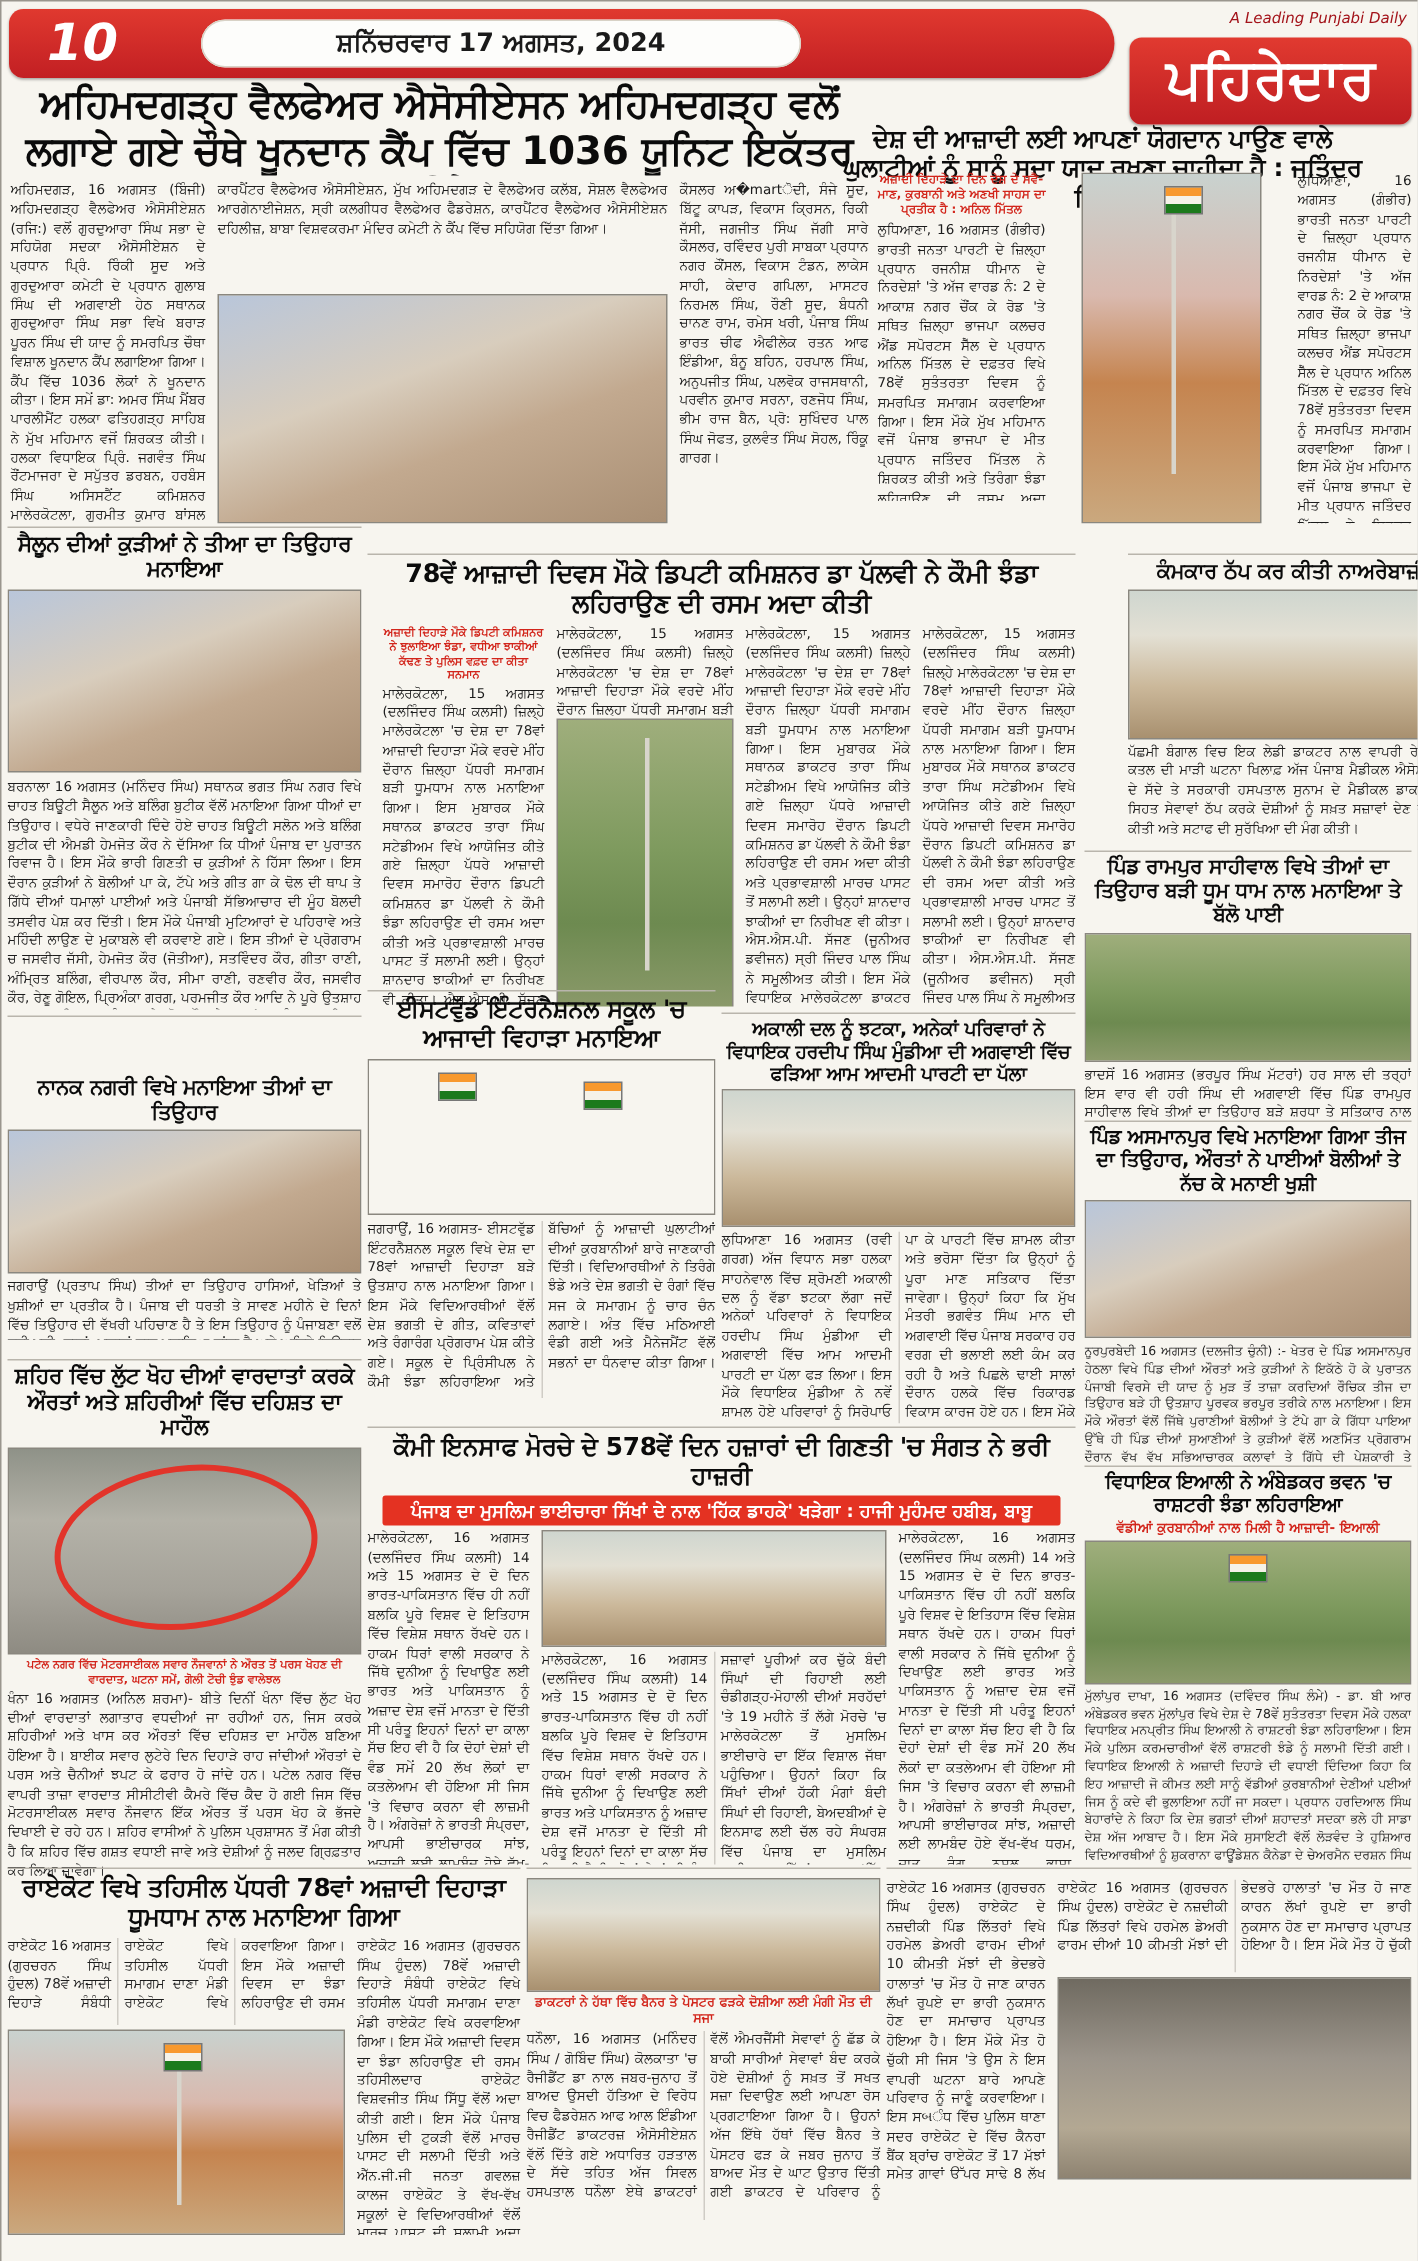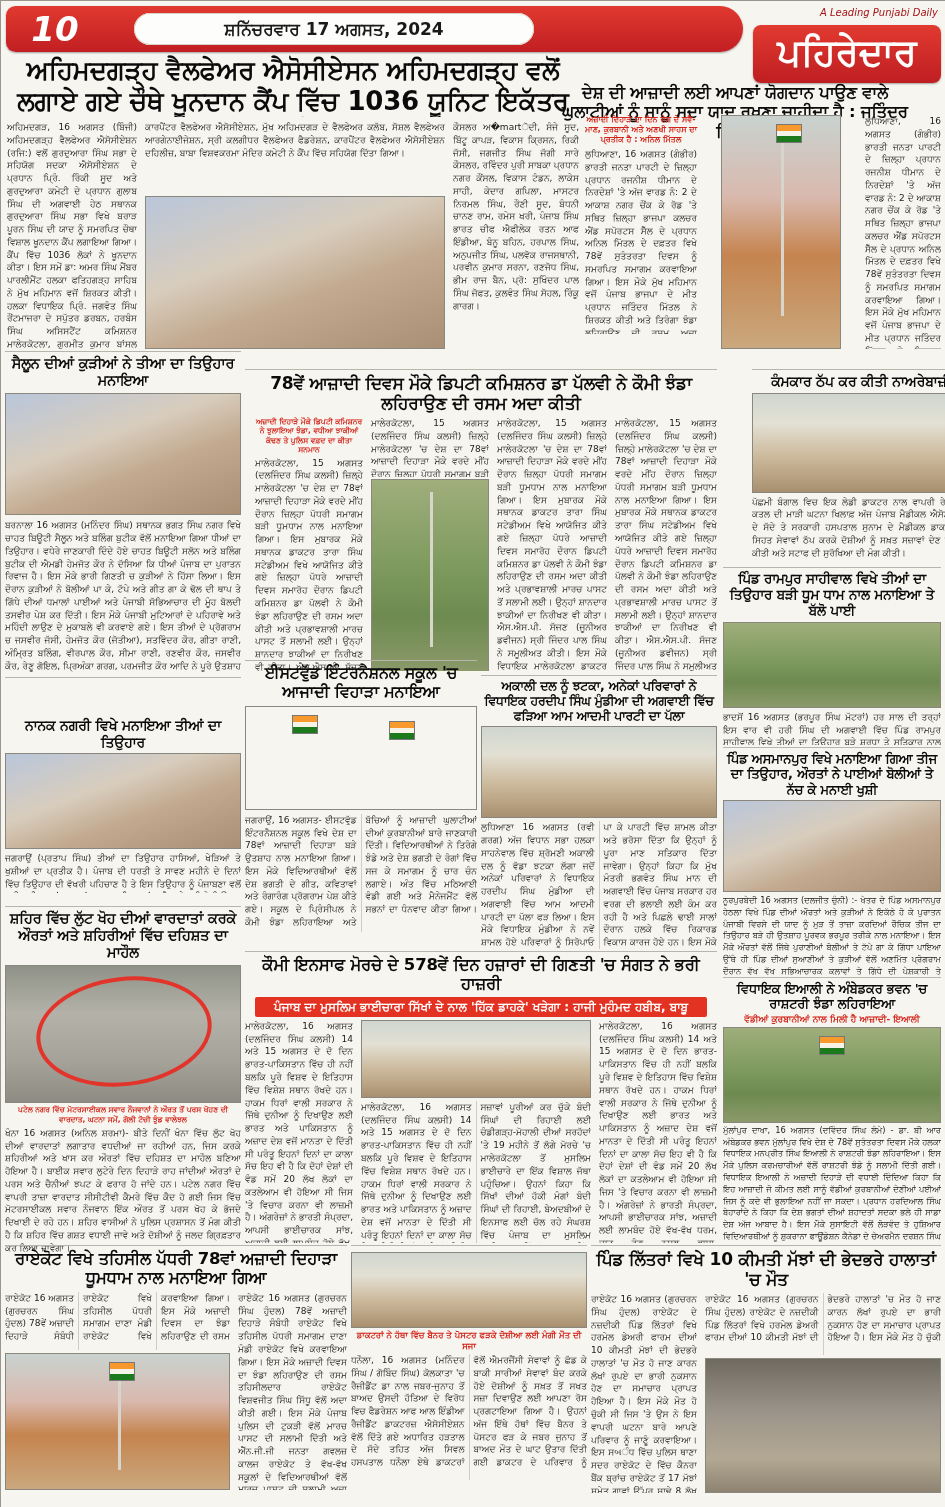--- a/index.html
+++ b/index.html
@@ -192,21 +192,20 @@
     </div>
   </div>
 
   <div class="art rule" style="left:350px;top:1244px;width:236px;height:258px;padding-top:3px;">
     <div class="ph ph-crowd" style="height:76px;margin:3px 0 2px;"></div>
     <div class="cap-red">ਡਾਕਟਰਾਂ ਨੇ ਹੱਥਾ ਵਿੱਚ ਬੈਨਰ ਤੇ ਪੋਸਟਰ ਫੜਕੇ ਦੋਸ਼ੀਆ ਲਈ ਮੰਗੀ ਮੌਤ ਦੀ ਸਜਾ</div>
     <div class="bd cols2" style="height:126px;margin-top:2px;">ਧਨੌਲਾ, 16 ਅਗਸਤ (ਮਨਿੰਦਰ ਸਿੰਘ / ਗੋਬਿੰਦ ਸਿੰਘ) ਕੋਲਕਾਤਾ 'ਚ ਰੈਜੀਡੈਂਟ ਡਾ ਨਾਲ ਜਬਰ-ਜੁਨਾਹ ਤੋਂ ਬਾਅਦ ਉਸਦੀ ਹੱਤਿਆ ਦੇ ਵਿਰੋਧ ਵਿਚ ਫੈਡਰੇਸ਼ਨ ਆਫ ਆਲ ਇੰਡੀਆ ਰੈਜੀਡੈਂਟ ਡਾਕਟਰਜ਼ ਐਸੋਸੀਏਸ਼ਨ ਵੱਲੋਂ ਦਿੱਤੇ ਗਏ ਅਧਾਰਿਤ ਹੜਤਾਲ ਦੇ ਸੱਦੇ ਤਹਿਤ ਅੱਜ ਸਿਵਲ ਹਸਪਤਾਲ ਧਨੌਲਾ ਏਥੇ ਡਾਕਟਰਾਂ ਵੱਲੋਂ ਐਮਰਜੈਂਸੀ ਸੇਵਾਵਾਂ ਨੂੰ ਛੱਡ ਕੇ ਬਾਕੀ ਸਾਰੀਆਂ ਸੇਵਾਵਾਂ ਬੰਦ ਕਰਕੇ ਹੋਏ ਦੋਸ਼ੀਆਂ ਨੂੰ ਸਖ਼ਤ ਤੋਂ ਸਖਤ ਸਜ਼ਾ ਦਿਵਾਉਣ ਲਈ ਆਪਣਾ ਰੋਸ ਪ੍ਰਗਟਾਇਆ ਗਿਆ ਹੈ। ਉਹਨਾਂ ਅੱਜ ਇੱਥੇ ਹੱਥਾਂ ਵਿੱਚ ਬੈਨਰ ਤੇ ਪੋਸਟਰ ਫੜ ਕੇ ਜਬਰ ਜੁਨਾਹ ਤੋਂ ਬਾਅਦ ਮੌਤ ਦੇ ਘਾਟ ਉਤਾਰ ਦਿੱਤੀ ਗਈ ਡਾਕਟਰ ਦੇ ਪਰਿਵਾਰ ਨੂੰ ਇਨਸਾਫ ਦਿਵਾਉਣ ਤੇ ਦੋਸ਼ੀਆਂ ਨੂੰ ਮੌਤ ਦੀ ਸਜ਼ਾ ਦਿਵਾਉਣ ਲਈ ਕਿਹਾ ਗਿਆ। ਇਸ ਸਮੇਂ ਡਾਕਟਰ ਸ667ਜਨ ਡਾ ਵਿਸ਼ਾਲਦੀਪ, ਡਾਕਟਰ ਹਰਿੰਦਰ ਮਹਿਤਾ, ਡਾਕਟਰ ਅੰਜੂ ਵਰਮਾ, ਡਾਕਟਰ ਮਨਦੀਪ ਕੌਰ, ਡਾਕਟਰ ਦਿਨੇਸ਼ ਜਿੰਦਲ, ਮੈਡੀਕਲ ਅਫਸਰ ਡਾਕਟਰ ਦੀਵਾ, ਤੇ ਇਲਾਕਾ ਵੀਰਪਾਨ ਕੌਰ, ਪਰਮਿੰਦਰ ਕੌਰ, ਪਰਮਿੰਦਰ ਸਿੰਘ, ਮਨਜਿੰਦਰ ਸਿੰਘ ਧਾਲੀਵਾਲ, ਪ੍ਰਸ਼ਾਦ ਸਿੰਘ, ਮਨਪ੍ਰੀਤ ਕੌਰ, ਮਨਪ੍ਰੀਤ ਸਿੰਘ ਆਦਿ ਹਾਜ਼ਰ ਸਨ।</div>
   </div>
 
   <div class="art rule" style="left:590px;top:1244px;width:350px;height:258px;padding-top:3px;">
-    <div class="hl" style="font-size:17px;">ਪਿੰਡ ਲਿੱਤਰਾਂ ਵਿਖੇ 10 ਕੀਮਤੀ ਮੱਝਾਂ ਦੀ ਭੇਦਭਰੇ ਹਾਲਾਤਾਂ 'ਚ ਮੌਤ</div>
     <div style="display:flex;gap:8px;height:200px;margin-top:4px;">
       <div class="bd" style="width:106px;">ਰਾਏਕੋਟ 16 ਅਗਸਤ (ਗੁਰਚਰਨ ਸਿੰਘ ਹੁੰਦਲ) ਰਾਏਕੋਟ ਦੇ ਨਜ਼ਦੀਕੀ ਪਿੰਡ ਲਿੱਤਰਾਂ ਵਿਖੇ ਹਰਮੇਲ ਡੇਅਰੀ ਫਾਰਮ ਦੀਆਂ 10 ਕੀਮਤੀ ਮੱਝਾਂ ਦੀ ਭੇਦਭਰੇ ਹਾਲਾਤਾਂ 'ਚ ਮੌਤ ਹੋ ਜਾਣ ਕਾਰਨ ਲੱਖਾਂ ਰੁਪਏ ਦਾ ਭਾਰੀ ਨੁਕਸਾਨ ਹੋਣ ਦਾ ਸਮਾਚਾਰ ਪ੍ਰਾਪਤ ਹੋਇਆ ਹੈ। ਇਸ ਮੌਕੇ ਮੌਤ ਹੋ ਚੁੱਕੀ ਸੀ ਜਿਸ 'ਤੇ ਉਸ ਨੇ ਇਸ ਵਾਪਰੀ ਘਟਨਾ ਬਾਰੇ ਆਪਣੇ ਪਰਿਵਾਰ ਨੂੰ ਜਾਣੂੰ ਕਰਵਾਇਆ। ਇਸ ਸબੰਧ ਵਿੱਚ ਪੁਲਿਸ ਥਾਣਾ ਸਦਰ ਰਾਏਕੋਟ ਦੇ ਵਿੱਚ ਕੈਨਰਾ ਬੈਂਕ ਬ੍ਰਾਂਚ ਰਾਏਕੋਟ ਤੋਂ 17 ਮੱਝਾਂ ਸਮੇਤ ਗਾਵਾਂ ਉੱਪਰ ਸਾਢੇ 8 ਲੱਖ ਰੁਪਏ ਦਾ ਲੋਨ ਲਿਆ ਸੀ ਪਰ 10 ਕੀਮਤੀ ਮੱਝਾਂ ਦੀ ਮੌਤ ਨਾਲ ਉਸਦਾ ਸਾਰਾ ਕਾਰੋਬਾਰ ਤਬਾਹ ਹੋ ਗਿਆ। ਅਗਸਤ 15 ਲੱਖ ਰੁਪਏ ਦਾ ਨੁਕਸਾਨ ਹੋਣ ਦਾ ਅਨੁਮਾਨ ਲਗਾਇਆ ਜਾ ਰਿਹਾ ਹੈ। ਪਸ਼ੂ ਪਾਲਣ ਵਿਭਾਗ ਦੀ ਟੀਮ ਨੇ ਮੌਕੇ ਤੇ ਪਹੁੰਚ ਕੇ ਮਰੀਆਂ ਮੱਝਾਂ ਦੇ ਸੈਂਪਲ ਲਏ ਅਤੇ ਮੌਤ ਦੇ ਕਾਰਨਾਂ ਦੀ ਜਾਂਚ ਸ਼ੁਰੂ ਕਰ ਦਿੱਤੀ ਹੈ।</div>
       <div style="flex:1;display:flex;flex-direction:column;">
         <div class="bd cols2" style="height:62px;">ਰਾਏਕੋਟ 16 ਅਗਸਤ (ਗੁਰਚਰਨ ਸਿੰਘ ਹੁੰਦਲ) ਰਾਏਕੋਟ ਦੇ ਨਜ਼ਦੀਕੀ ਪਿੰਡ ਲਿੱਤਰਾਂ ਵਿਖੇ ਹਰਮੇਲ ਡੇਅਰੀ ਫਾਰਮ ਦੀਆਂ 10 ਕੀਮਤੀ ਮੱਝਾਂ ਦੀ ਭੇਦਭਰੇ ਹਾਲਾਤਾਂ 'ਚ ਮੌਤ ਹੋ ਜਾਣ ਕਾਰਨ ਲੱਖਾਂ ਰੁਪਏ ਦਾ ਭਾਰੀ ਨੁਕਸਾਨ ਹੋਣ ਦਾ ਸਮਾਚਾਰ ਪ੍ਰਾਪਤ ਹੋਇਆ ਹੈ। ਇਸ ਮੌਕੇ ਮੌਤ ਹੋ ਚੁੱਕੀ ਸੀ ਜਿਸ 'ਤੇ ਉਸ ਨੇ ਇਸ ਵਾਪਰੀ ਘਟਨਾ ਬਾਰੇ ਆਪਣੇ ਪਰਿਵਾਰ ਨੂੰ ਜਾਣੂੰ ਕਰਵਾਇਆ। ਇਸ ਸબੰਧ ਵਿੱਚ ਪੁਲਿਸ ਥਾਣਾ ਸਦਰ ਰਾਏਕੋਟ ਦੇ ਵਿੱਚ ਕੈਨਰਾ ਬੈਂਕ ਬ੍ਰਾਂਚ ਰਾਏਕੋਟ ਤੋਂ 17 ਮੱਝਾਂ ਸਮੇਤ ਗਾਵਾਂ ਉੱਪਰ ਸਾਢੇ 8 ਲੱਖ ਰੁਪਏ ਦਾ ਲੋਨ ਲਿਆ ਸੀ ਪਰ 10 ਕੀਮਤੀ ਮੱਝਾਂ ਦੀ ਮੌਤ ਨਾਲ ਉਸਦਾ ਸਾਰਾ ਕਾਰੋਬਾਰ ਤਬਾਹ ਹੋ ਗਿਆ। ਅਗਸਤ 15 ਲੱਖ ਰੁਪਏ ਦਾ ਨੁਕਸਾਨ ਹੋਣ ਦਾ ਅਨੁਮਾਨ ਲਗਾਇਆ ਜਾ ਰਿਹਾ ਹੈ। ਪਸ਼ੂ ਪਾਲਣ ਵਿਭਾਗ ਦੀ ਟੀਮ ਨੇ ਮੌਕੇ ਤੇ ਪਹੁੰਚ ਕੇ ਮਰੀਆਂ ਮੱਝਾਂ ਦੇ ਸੈਂਪਲ ਲਏ ਅਤੇ ਮੌਤ ਦੇ ਕਾਰਨਾਂ ਦੀ ਜਾਂਚ ਸ਼ੁਰੂ ਕਰ ਦਿੱਤੀ ਹੈ।</div>
         <div class="ph ph-shed" style="flex:1;margin-top:3px;"></div>
       </div>
     </div>
   </div>
 
 </div>

